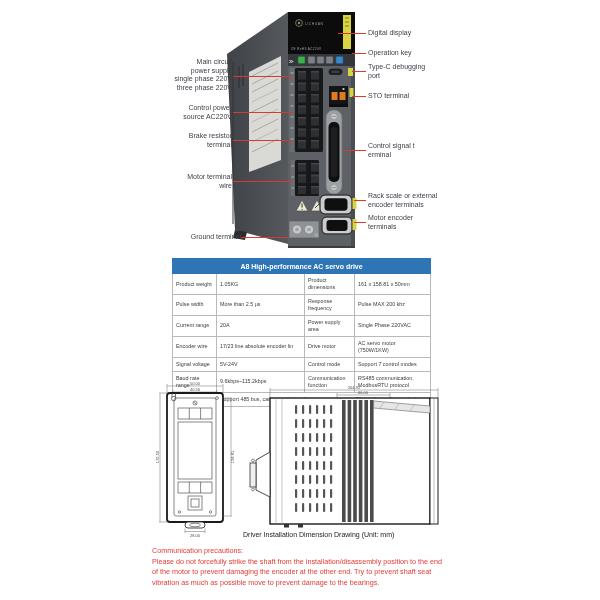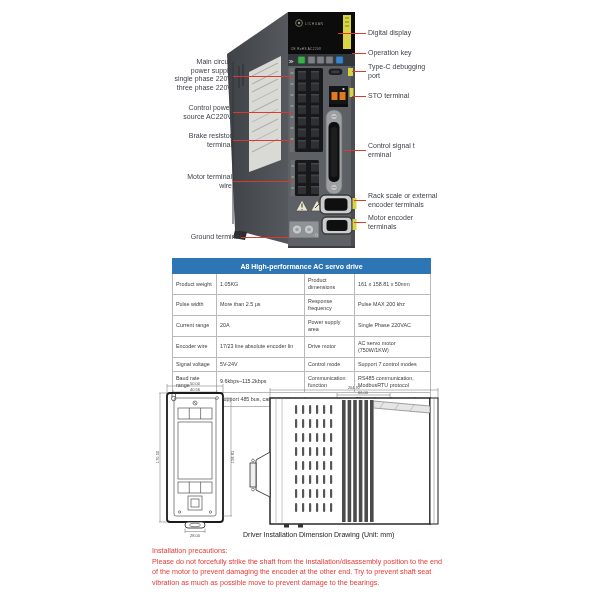--- a/index.html
+++ b/index.html
@@ -374,17 +374,17 @@
       </g>
 
       <rect x="40" y="140" width="5" height="3.5" fill="#333"></rect>
       <rect x="54" y="140" width="5" height="3.5" fill="#333"></rect>
     </g>
   </svg>
 
   <div id="drawing-caption">Driver Installation Dimension Drawing (Unit: mm)</div>
 
   <div id="precautions">
-    <div class="title">Installation precautions:</div>
+    <div class="title">Communication precautions:</div>
     <div>Please do not forcefully strike the shaft from the installation/disassembly position to the end of the motor to prevent damaging the encoder at the other end. Try to prevent shaft seat vibration as much as possible move to prevent damage to the bearings.</div>
   </div>
 
 </div>
 
 </body></html>

